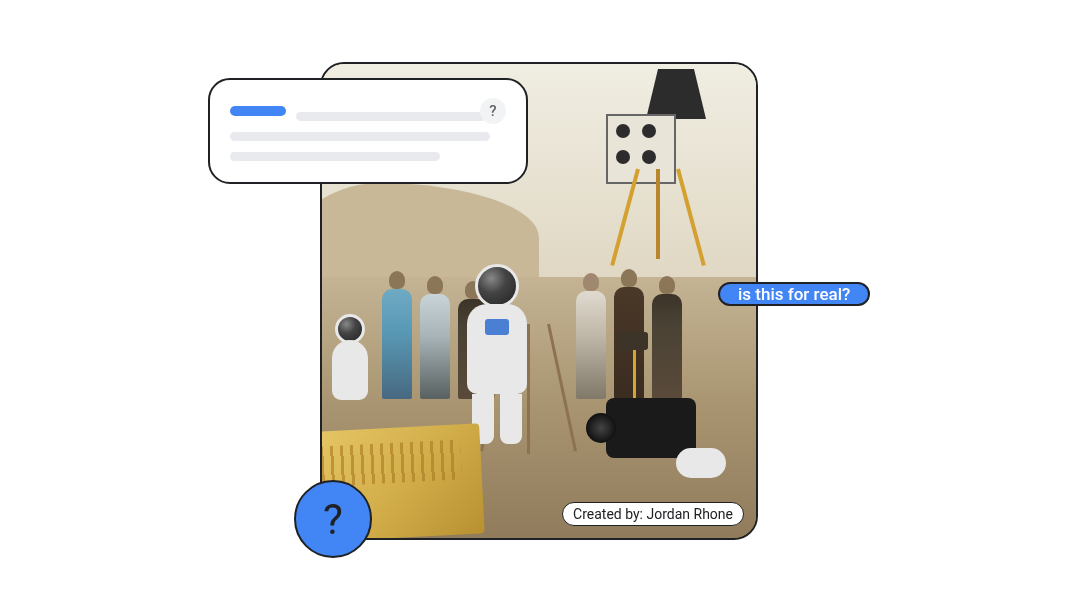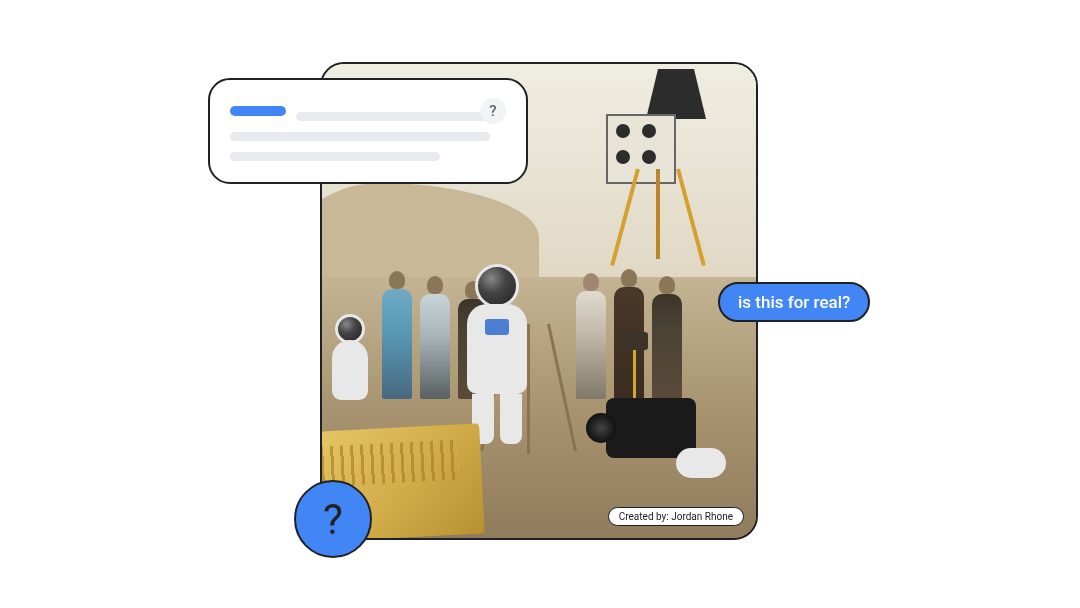--- a/index.html
+++ b/index.html
@@ -244,21 +244,21 @@
     .rc-l2 { width: 260px; }
     .rc-l3 { width: 210px; margin-bottom: 0; }
     
     .speech {
       position: absolute;
       left: 718px;
       top: 282px;
       background: #4285f4;
       border: 2px solid #202124;
       border-radius: 20px;
-      padding: 8px 18px;
+      padding: 0 18px;
       color: #fff;
       font-size: 17px;
       font-weight: 500;
       white-space: nowrap;
     }
     
     .q-badge {
       position: absolute;
       left: 294px;
       top: 480px;
@@ -275,21 +275,21 @@
     }
     
     .credit {
       position: absolute;
       right: 12px;
       bottom: 12px;
       background: #fff;
       border: 1.5px solid #202124;
       border-radius: 12px;
       padding: 3px 10px;
-      font-size: 10px;
+      font-size: 14px;
       color: #202124;
       white-space: nowrap;
     }
   </style>
 </head>
 <body>
 
 <div class="main-image" aria-label="Film set in a desert staged to look like a moon landing: an astronaut in a white suit stands at a tripod, surrounded by a film crew and camera equipment, with a lunar-lander prop in the background.">
   <div class="sky"></div>
   <div class="hill"></div>

